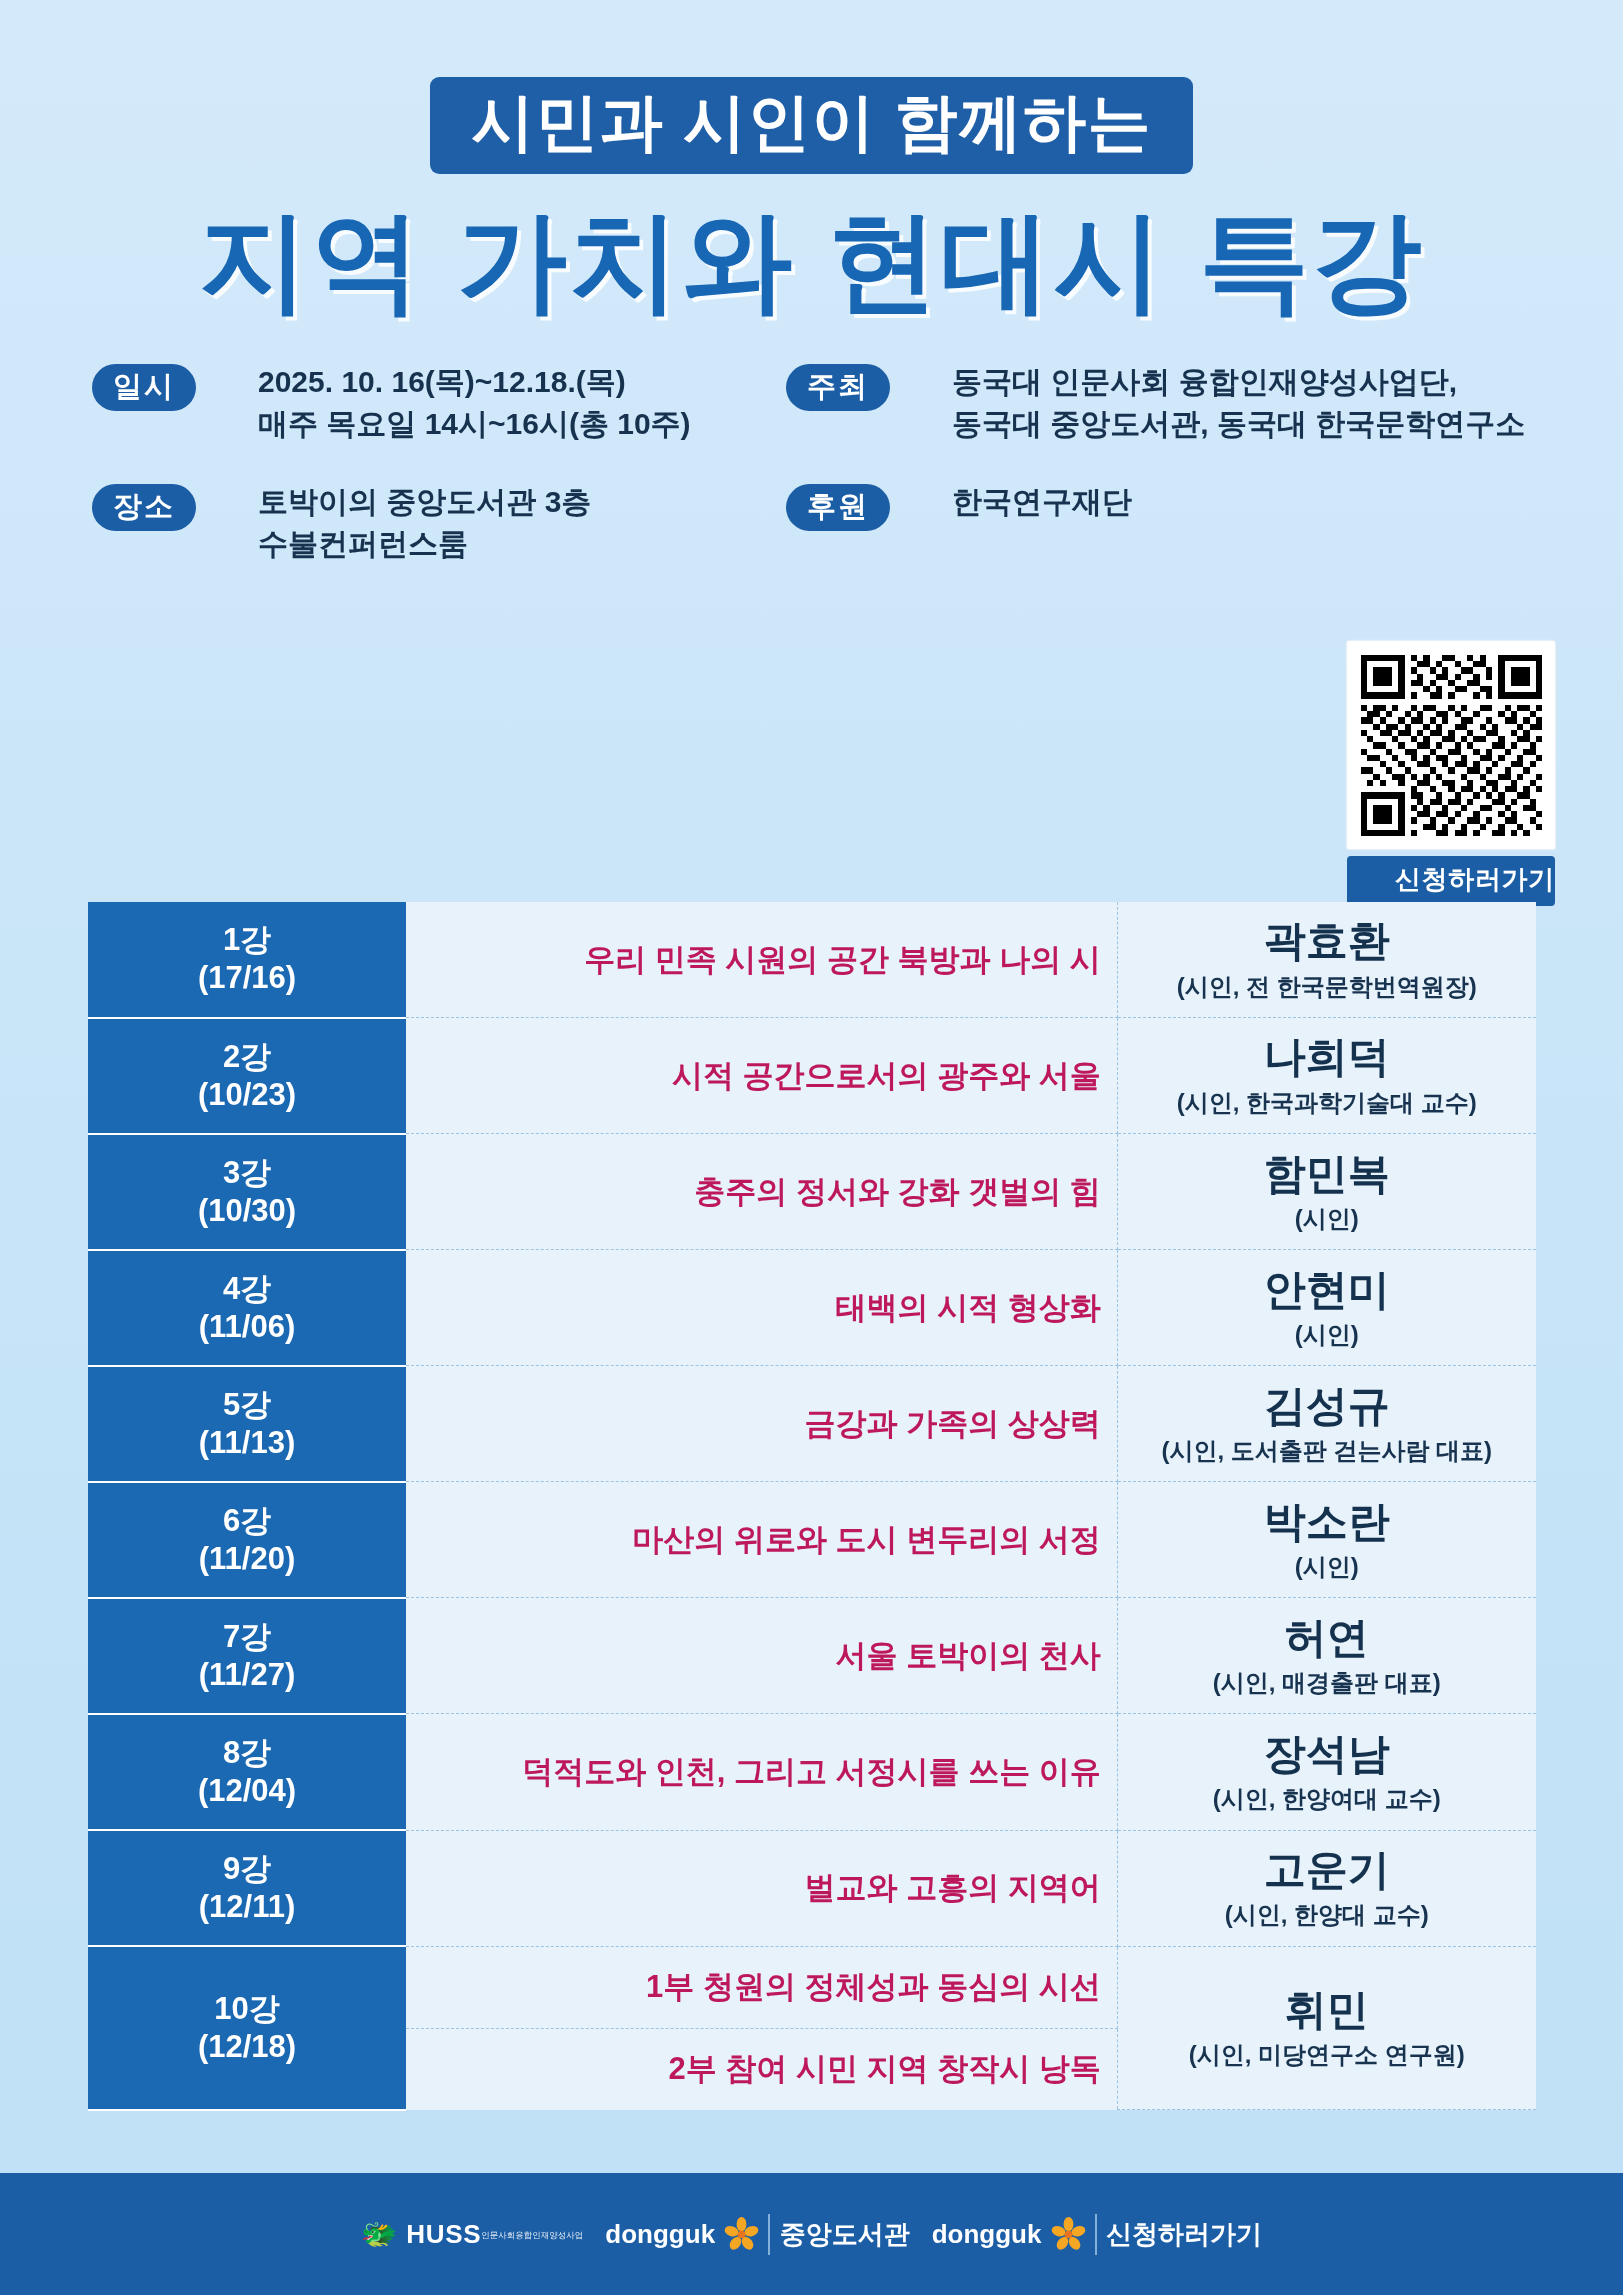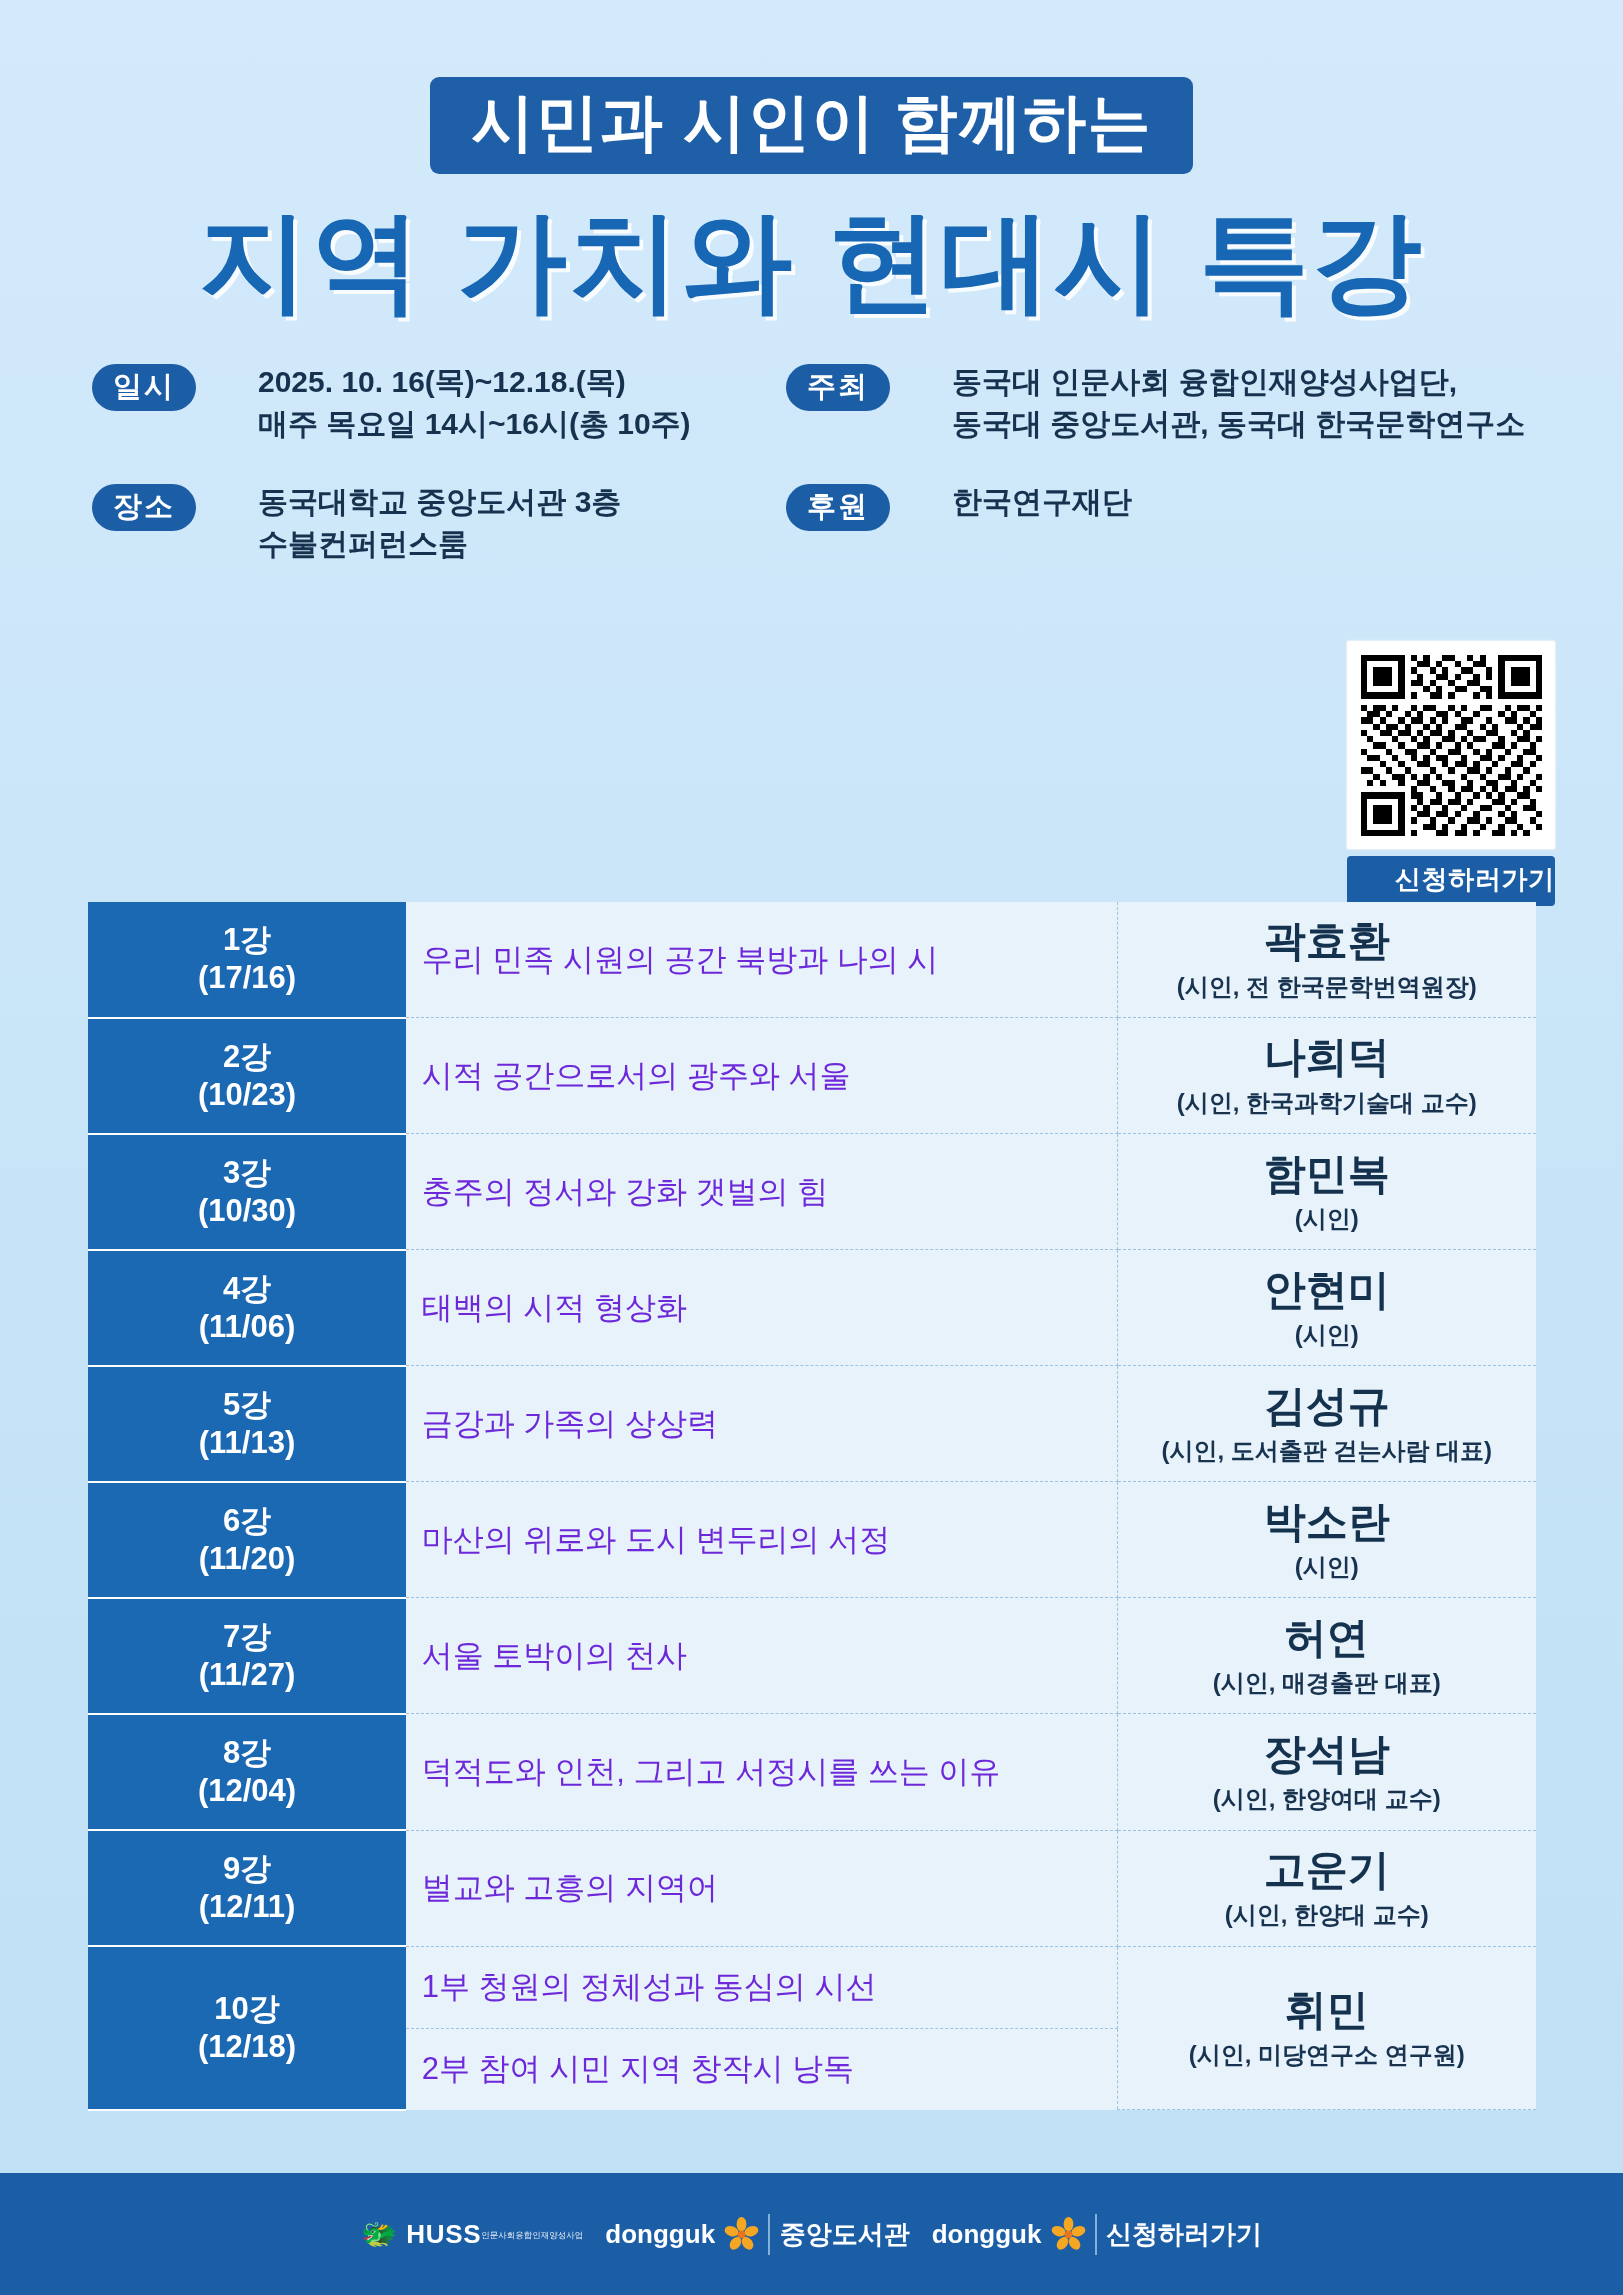--- a/index.html
+++ b/index.html
@@ -131,24 +131,24 @@
     color: #ffffff;
     font-size: 31px;
     font-weight: bold;
     text-align: center;
     line-height: 1.22;
     border-bottom: 2px solid #ffffff;
     white-space: pre-line;
   }
   .c-topic {
     background: #e7f2fb;
-    color: #6d28d9;
+    color: #be185d;
     font-size: 31px;
-    font-weight: normal;
-    text-align: left;
+    font-weight: bold;
+    text-align: right;
     padding: 19.6px 15.7px;
     border-bottom: 1.3px dashed #9cc4e2;
     border-right: 1.3px dashed #9cc4e2;
   }
   .c-speaker {
     width: 419px;
     background: #e7f2fb;
     color: #14324e;
     text-align: center;
     padding: 14.4px 11.8px;
@@ -232,21 +232,21 @@
         <span class="info-text">2025. 10. 16(목)~12.18.(목)
 매주 목요일 14시~16시(총 10주)</span>
       </div>
       <div class="info-item">
         <span class="pill">주최</span>
         <span class="info-text">동국대 인문사회 융합인재양성사업단,
 동국대 중앙도서관, 동국대 한국문학연구소</span>
       </div>
       <div class="info-item">
         <span class="pill">장소</span>
-        <span class="info-text">동국대학교 중앙도서관 3층
+        <span class="info-text">토박이의 중앙도서관 3층
 수불컨퍼런스룸</span>
       </div>
       <div class="info-item">
         <span class="pill">후원</span>
         <span class="info-text">한국연구재단</span>
       </div>
     </div>
   </div>
 
   <div class="qr-wrap">

